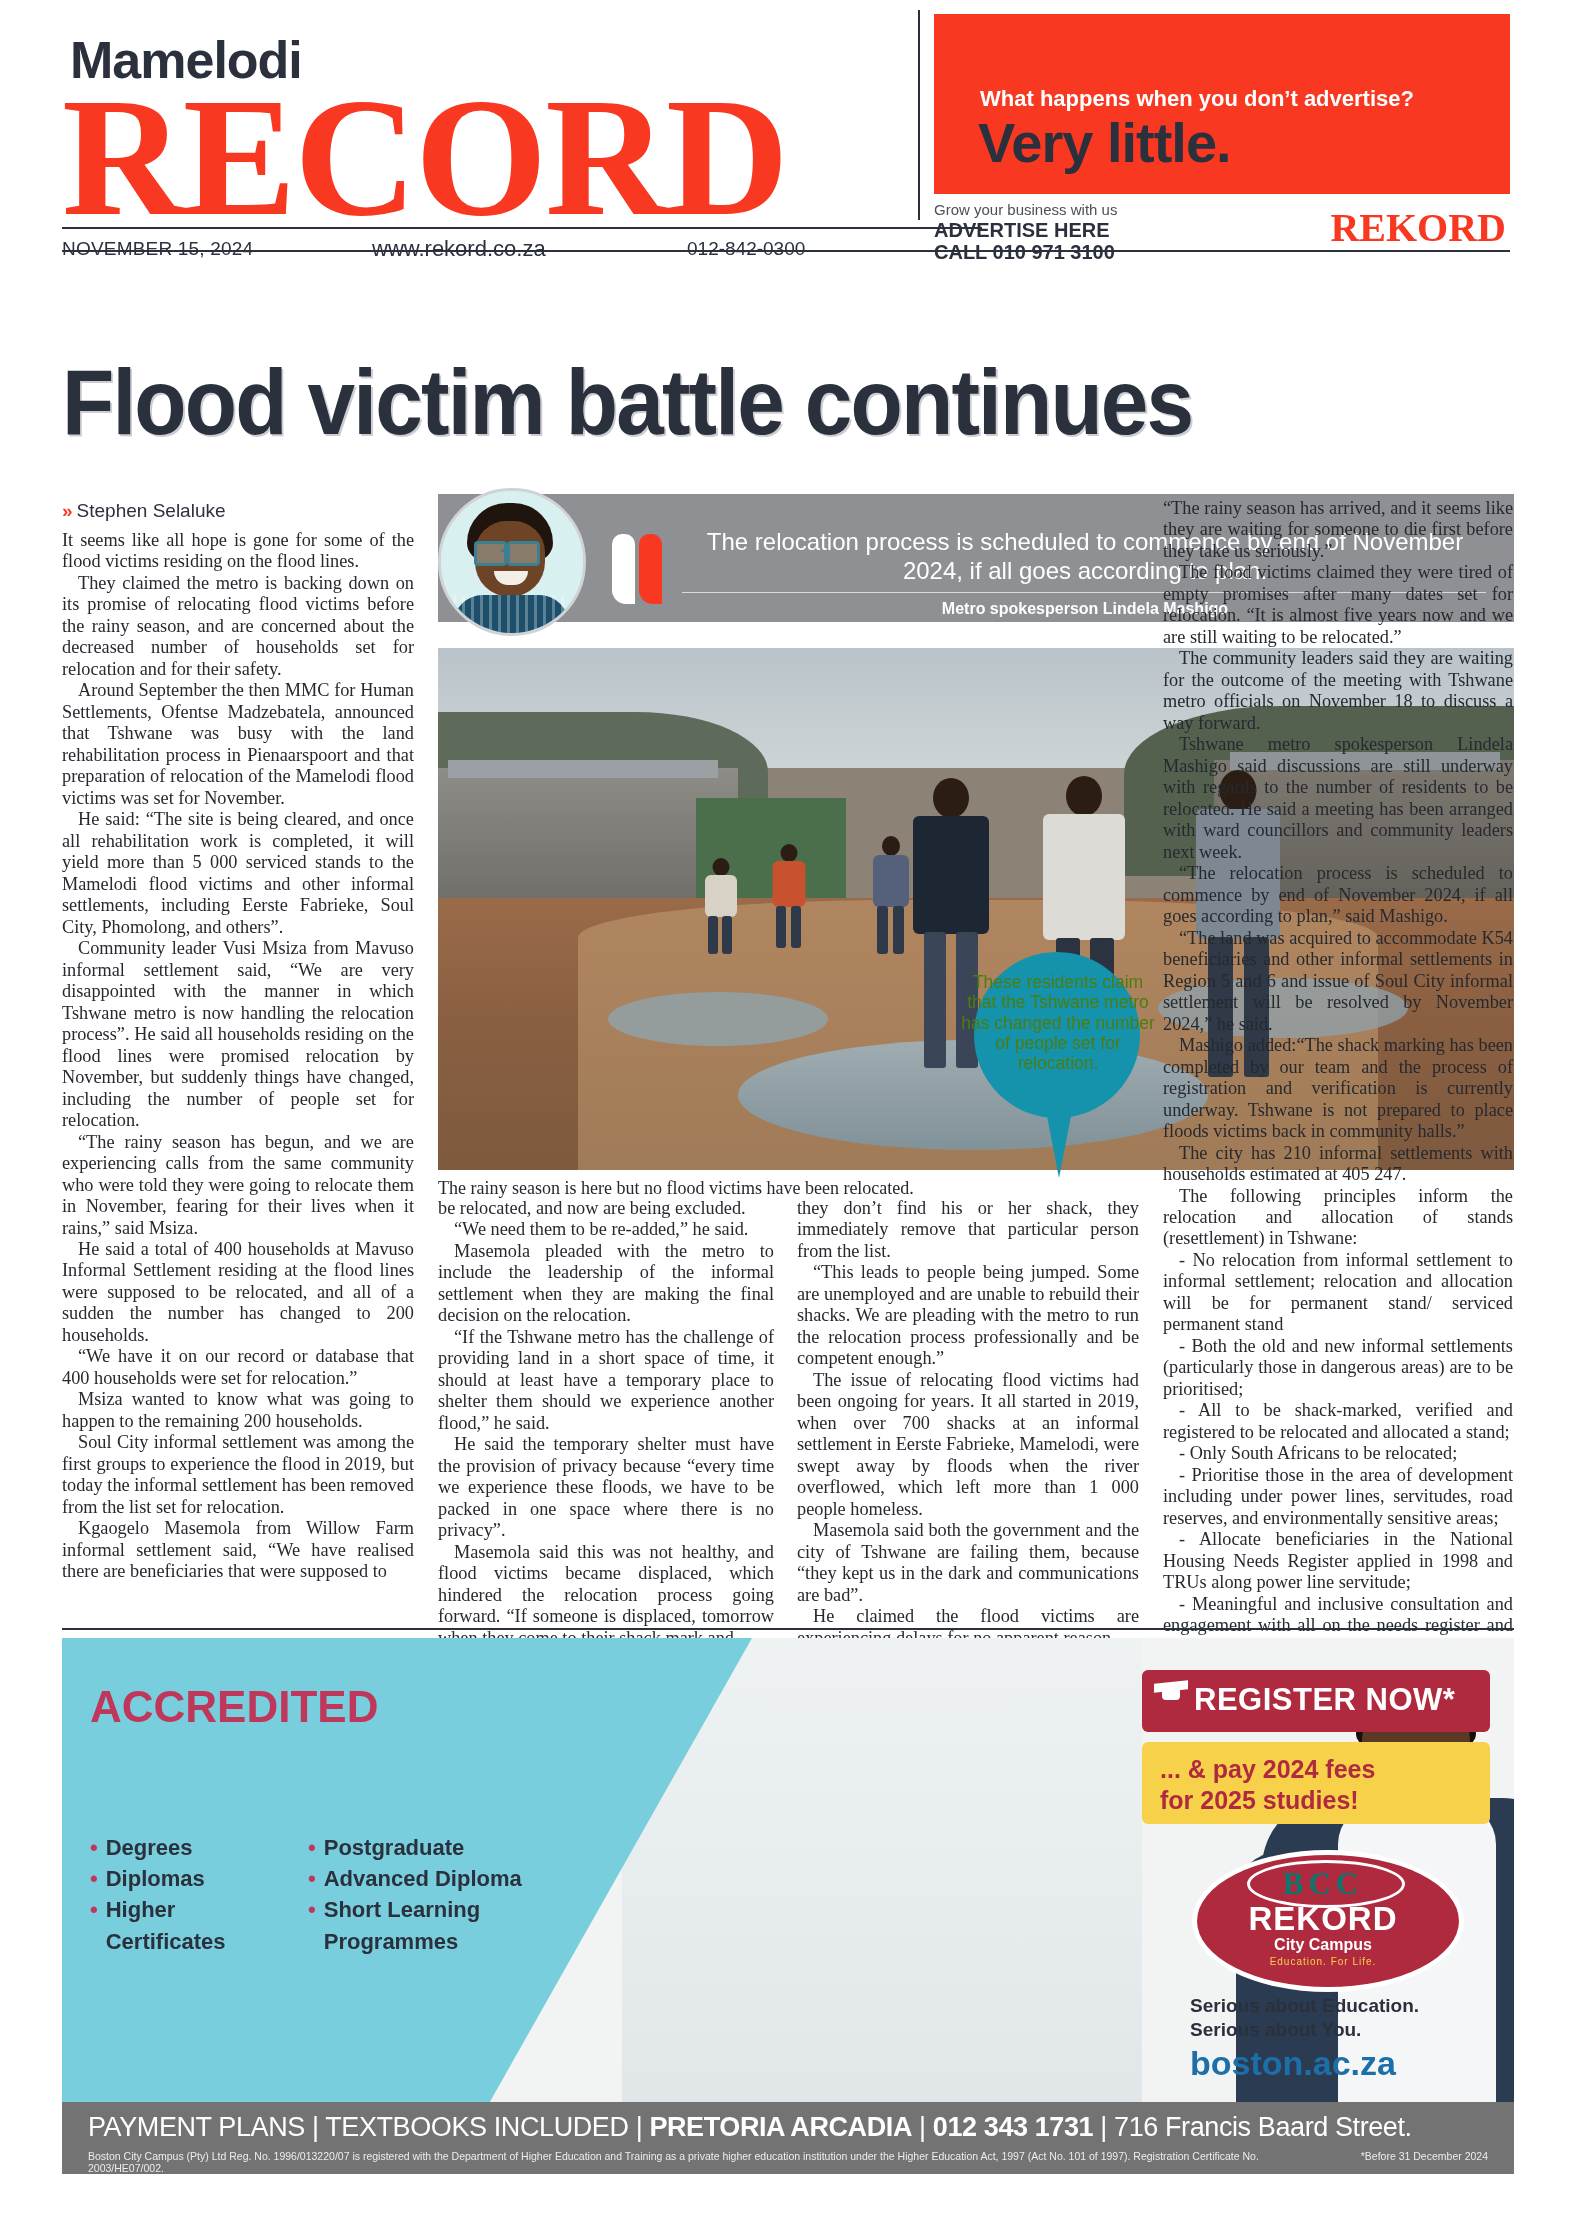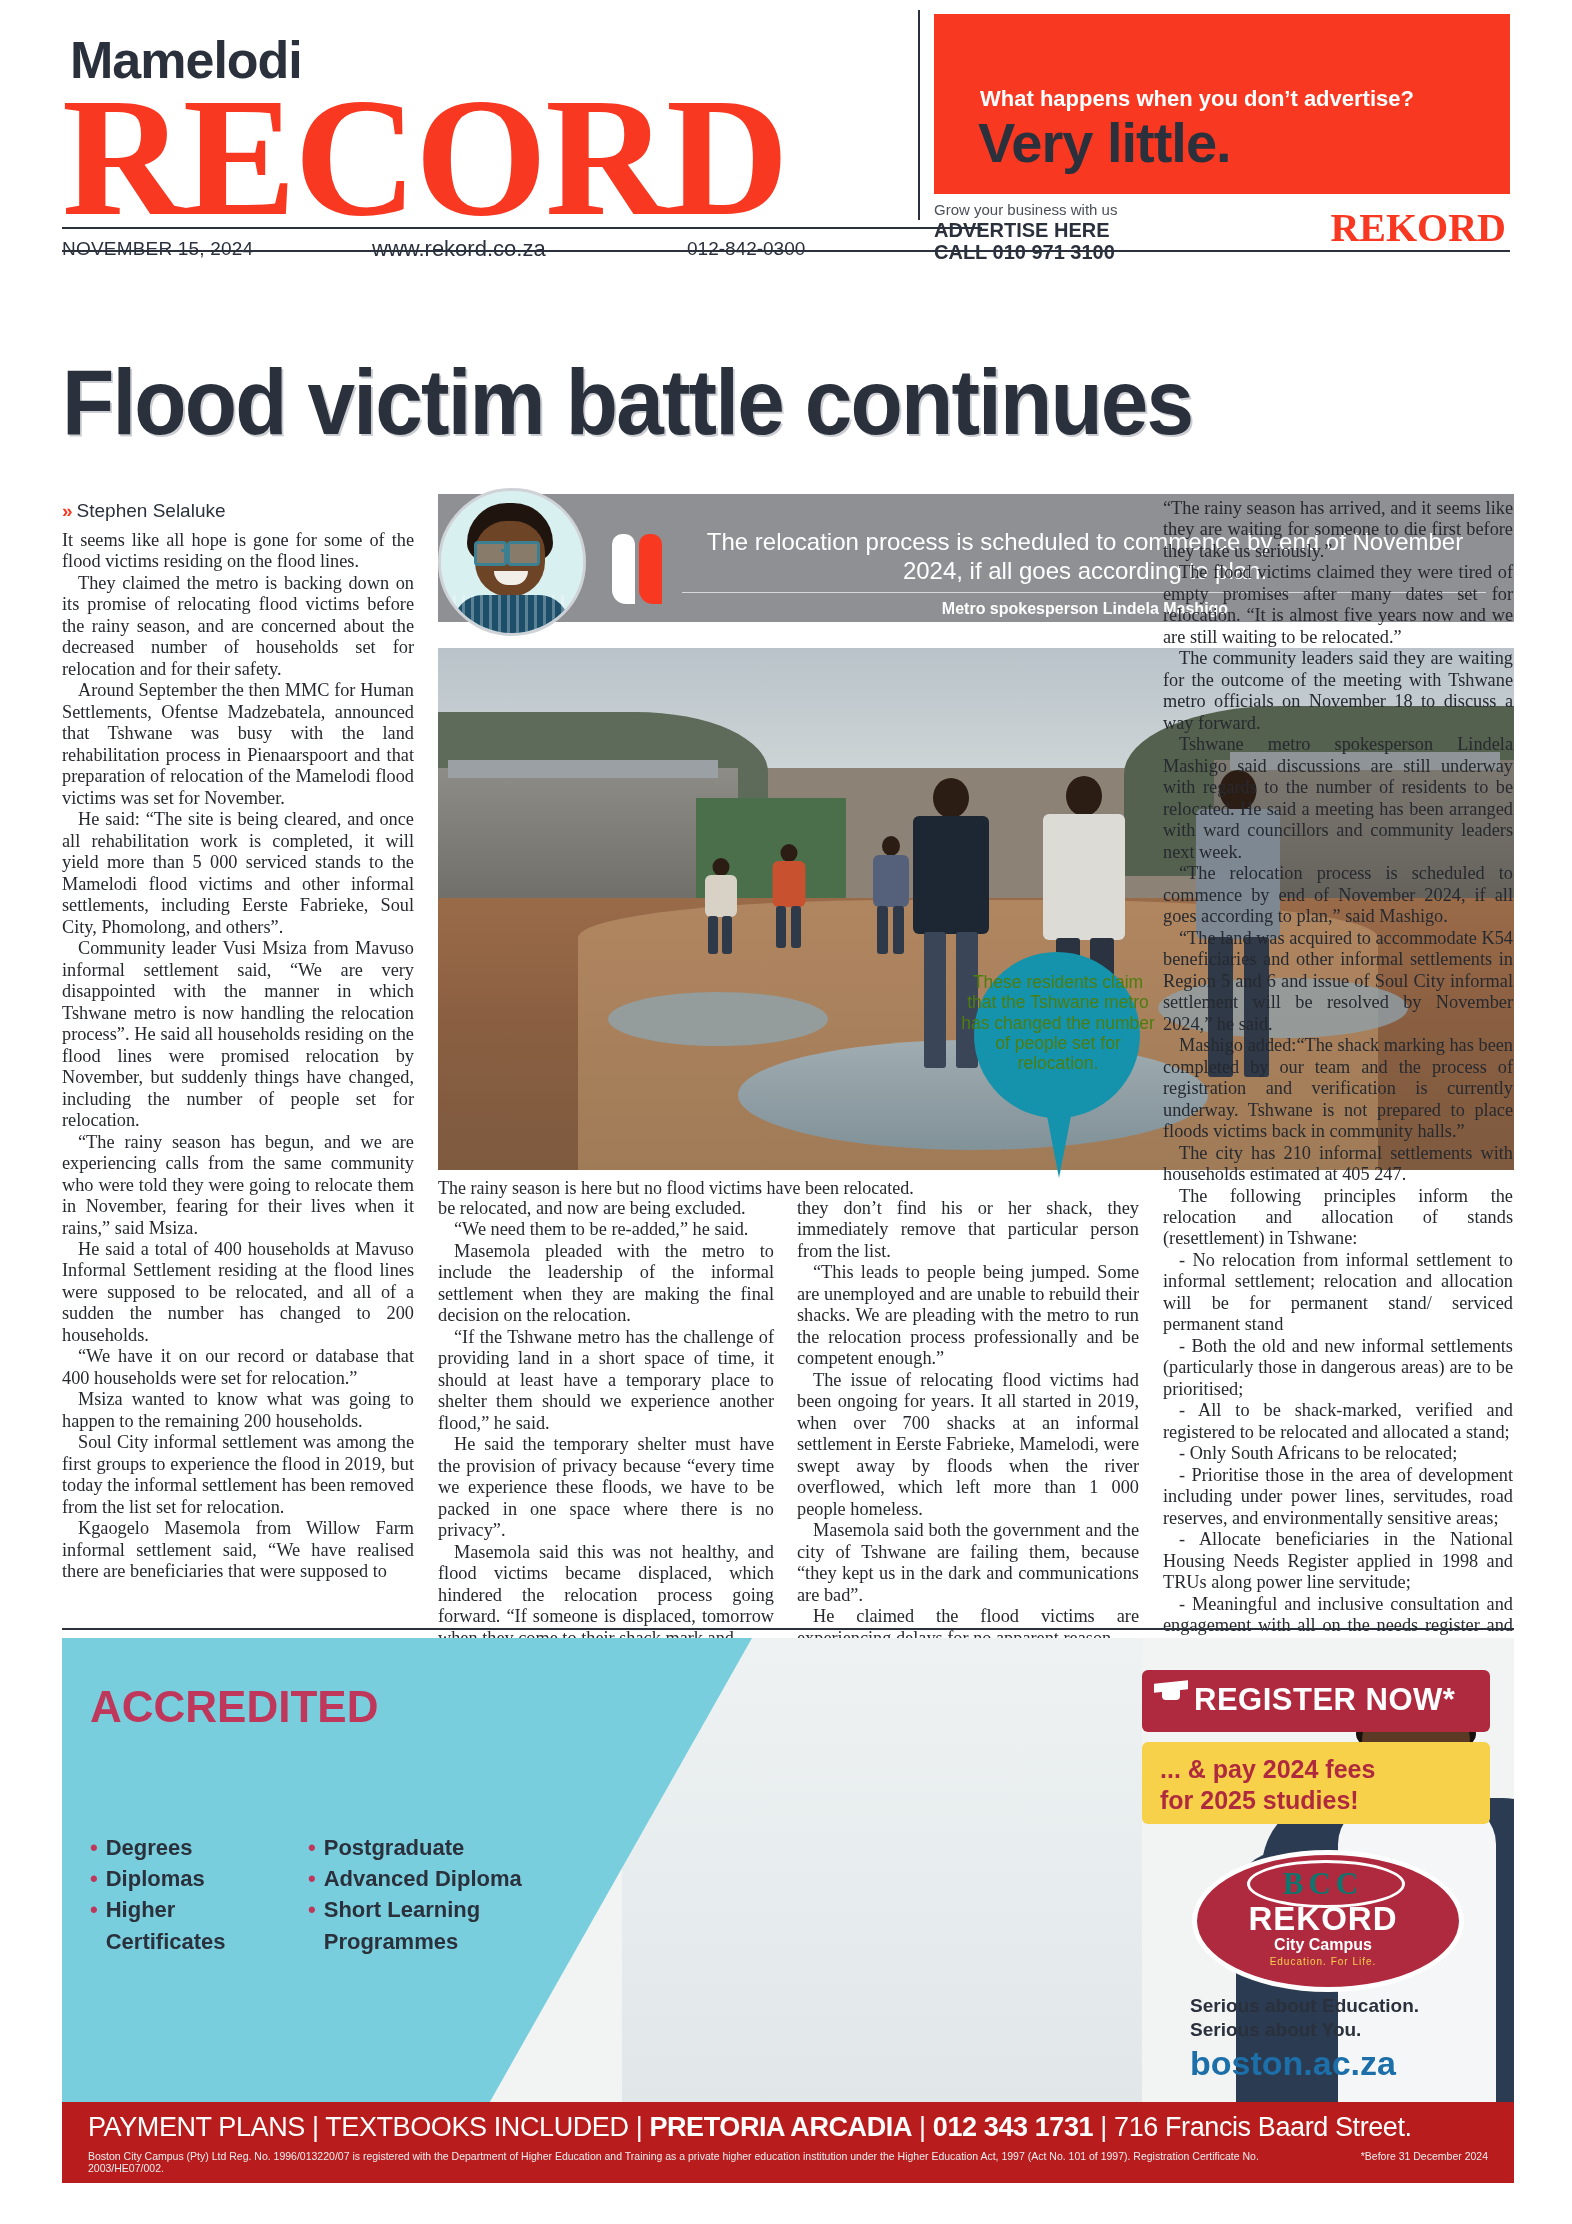--- a/index.html
+++ b/index.html
@@ -123,21 +123,21 @@
   .ba-pay-t{position:absolute;left:1098px;top:116px;width:320px;font-family:"Liberation Sans",sans-serif;font-weight:700;font-size:25px;line-height:1.22;color:#b02a3f;}
   .ba-oval{position:absolute;left:1130px;top:212px;width:262px;height:132px;border-radius:50%;background:#b02a3f;border:5px solid #fff;}
   .ba-bcc{position:absolute;left:1185px;top:222px;width:152px;height:42px;border-radius:50%;border:3px solid #fff;}
   .ba-bcc-t{position:absolute;left:1185px;top:228px;width:152px;text-align:center;font-family:"Liberation Serif",serif;font-weight:700;font-size:31px;color:#0f766e;letter-spacing:5px;}
   .ba-boston{position:absolute;left:1130px;top:262px;width:262px;text-align:center;font-family:"Liberation Sans",sans-serif;font-weight:700;font-size:33px;color:#fff;letter-spacing:1px;}
   .ba-campus{position:absolute;left:1130px;top:298px;width:262px;text-align:center;font-family:"Liberation Sans",sans-serif;font-weight:700;font-size:16px;color:#fff;}
   .ba-tag{position:absolute;left:1130px;top:318px;width:262px;text-align:center;font-family:"Liberation Sans",sans-serif;font-size:10px;color:#f7d14a;letter-spacing:1px;}
   .ba-serious{position:absolute;left:1128px;top:356px;width:300px;font-family:"Liberation Sans",sans-serif;font-weight:700;font-size:19px;line-height:1.25;color:#2b313c;}
   .ba-url{position:absolute;left:1128px;top:406px;font-family:"Liberation Sans",sans-serif;font-weight:700;font-size:34px;color:#1c6fa8;}
 
-  .botbar{position:absolute;left:62px;top:2102px;width:1452px;height:81px;background:#b91c1c;}
+  .botbar{position:absolute;left:62px;top:2102px;width:1452px;height:72px;background:#737373;}
   .botbar-t{position:absolute;left:26px;top:10px;width:1410px;font-family:"Liberation Sans",sans-serif;font-size:27px;color:#fff;letter-spacing:-.4px;white-space:nowrap;}
   .botbar-t b{font-weight:700;}
   .botbar-s{position:absolute;left:26px;top:48px;width:1200px;font-family:"Liberation Sans",sans-serif;font-size:10.5px;color:#e9eef1;}
   .botbar-n{position:absolute;right:26px;top:48px;font-family:"Liberation Sans",sans-serif;font-size:10.5px;color:#e9eef1;}
 </style>
 </head>
 <body>
 
 <div class="page">
 

